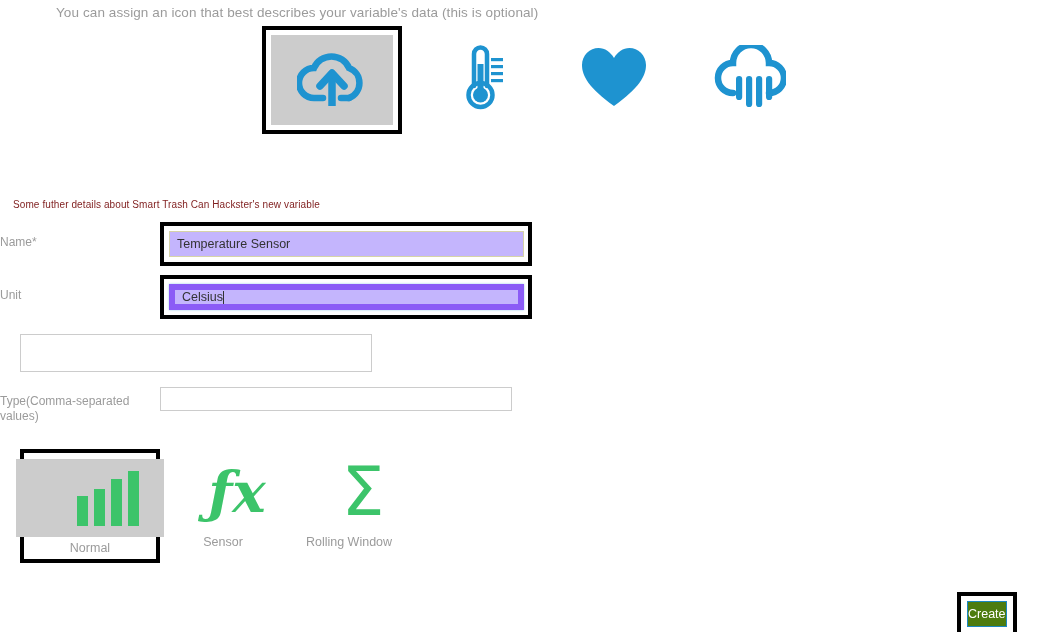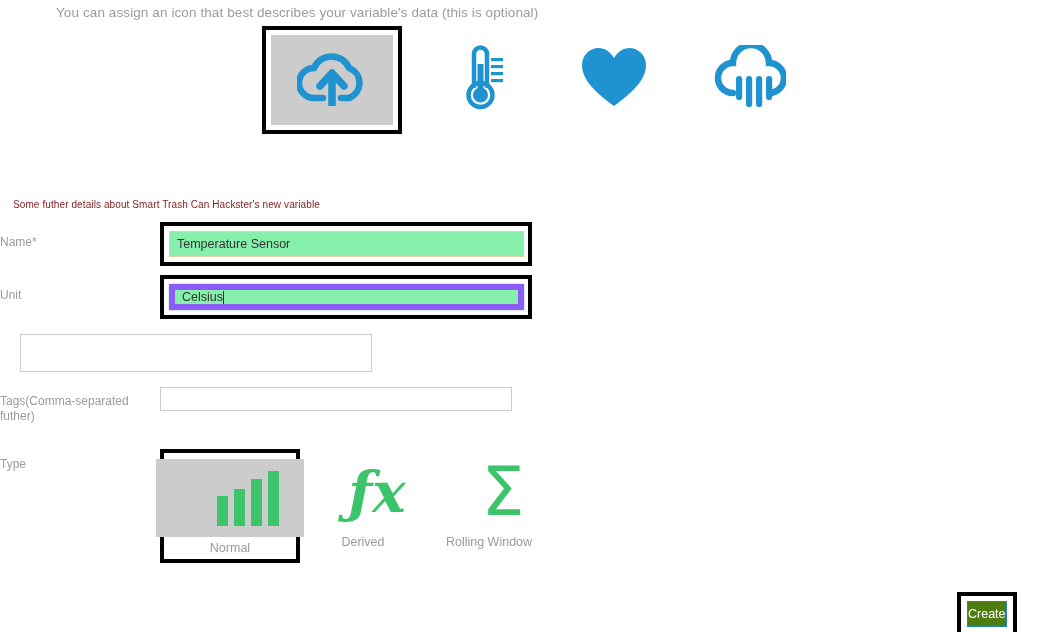--- a/index.html
+++ b/index.html
@@ -121,21 +121,21 @@
   .text-input {
     display: block;
     box-sizing: border-box;
     width: 100%;
     font-family: "Liberation Sans", sans-serif;
     font-size: 12.5px;
     color: #333333;
     outline: none;
   }
   .text-input.autofill {
-    background: #86efac;
+    background: #c4b5fd;
     border: 1px solid #d6d3a8;
     height: 26px;
     padding: 3px 7px;
   }
   .text-input.autofill.focused {
     border: 6px solid #8b5cf6;
     box-shadow: 0 0 2px rgba(126,196,232,0.8);
   }
   .text-input.empty {
     background: #ffffff;
@@ -323,49 +323,48 @@
 
   <div class="form-row">
     <div class="field-wrap plain">
       <div class="text-input empty">
         <div class="input-text-view"></div>
       </div>
     </div>
   </div>
 
   <div class="form-row">
-    <div class="form-label">Tags(Comma-separated futher)</div>
+    <div class="form-label">Type(Comma-separated values)</div>
     <div class="field-wrap plain">
       <div class="text-input empty short">
         <div class="input-text-view"></div>
       </div>
     </div>
   </div>
 
   <div class="type-row-wrap">
-    <div class="form-label" style="padding-top:8px;">Type</div>
     <div class="type-options">
 
       <div class="type-choice selected">
         <div class="type-icon-box">
           <svg width="70" height="64" viewBox="0 0 70 64">
             <rect x="8" y="30" width="11" height="30" fill="#3cc46a"></rect>
             <rect x="25" y="23" width="11" height="37" fill="#3cc46a"></rect>
             <rect x="42" y="13" width="11" height="47" fill="#3cc46a"></rect>
             <rect x="59" y="5" width="11" height="55" fill="#3cc46a"></rect>
           </svg>
         </div>
         <div class="type-label">Normal</div>
       </div>
 
       <div class="type-choice">
         <div class="type-icon-box">
           <span class="fx-glyph">ƒx</span>
         </div>
-        <div class="type-label">Derived</div>
+        <div class="type-label">Sensor</div>
       </div>
 
       <div class="type-choice">
         <div class="type-icon-box">
           <span class="sigma-glyph">Σ</span>
         </div>
         <div class="type-label">Rolling Window</div>
       </div>
 
     </div>

